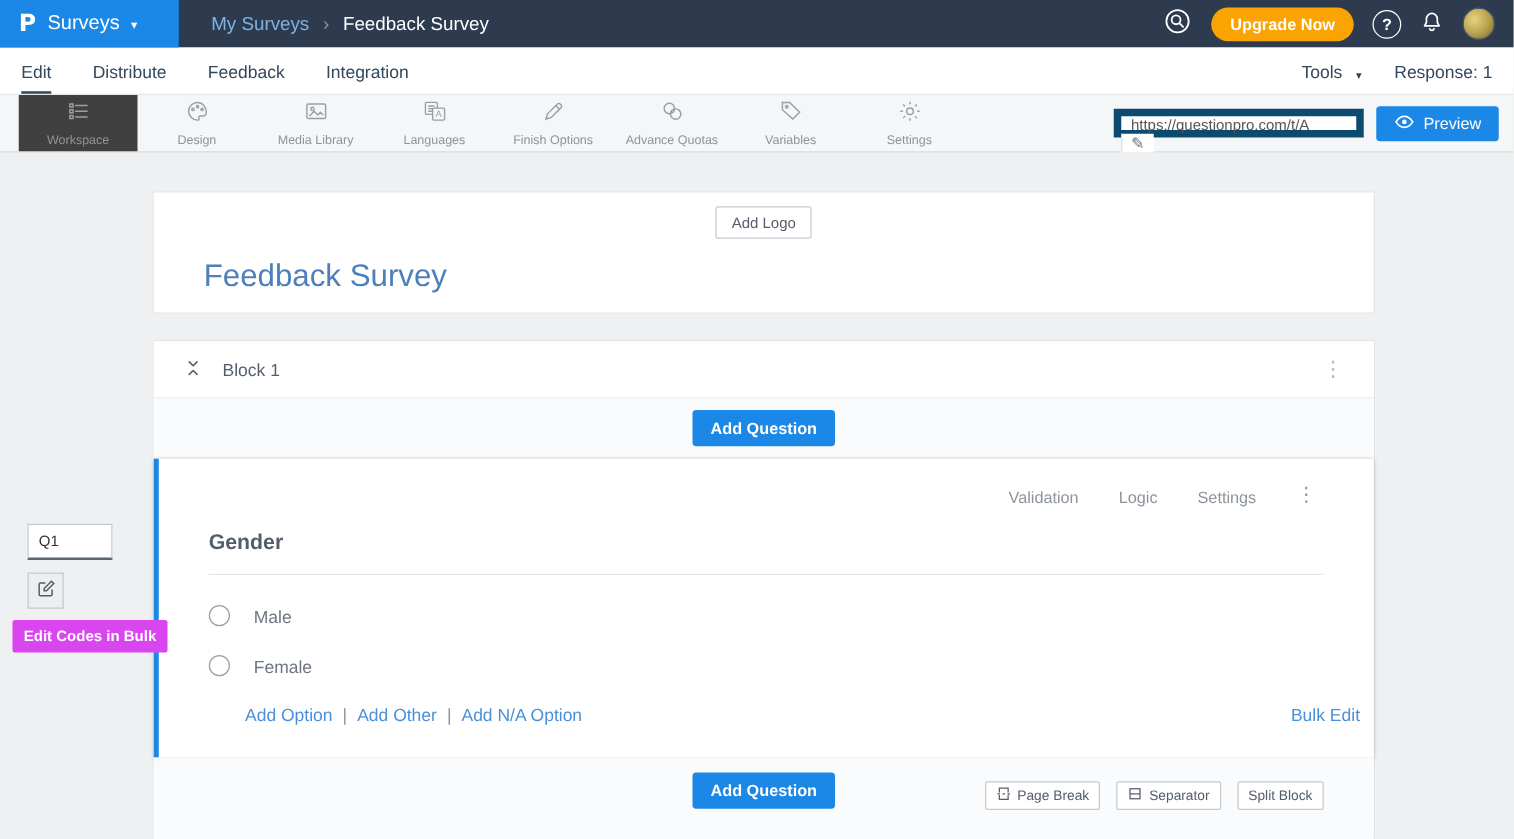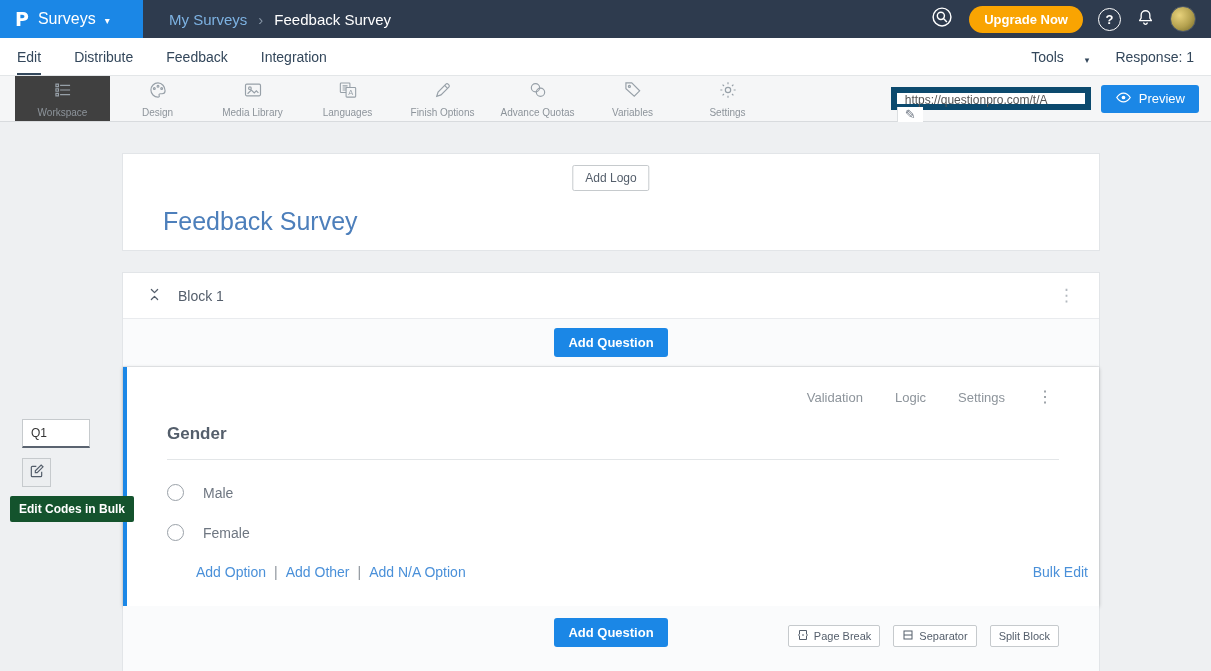--- a/index.html
+++ b/index.html
@@ -50,21 +50,21 @@
   .navbar {
     height: 38px; background: #fff; border-bottom: 1px solid #e3e6e8;
     display: flex; align-items: stretch; padding: 0 17px;
   }
   .tab {
     font-size: 14px; color: #33475b; display: flex; align-items: center;
     margin-right: 33px; cursor: pointer; border-bottom: 2px solid transparent; padding-top: 2px;
   }
   .tab.active { border-bottom-color: #33475b; }
   .nav-right { margin-left: auto; display: flex; align-items: center; gap: 26px; font-size: 14px; color: #33475b; }
-  .tools-menu { display: flex; align-items: flex-end; gap: 21px; cursor: pointer; }
+  .tools-menu { display: flex; align-items: flex-end; gap: 11px; cursor: pointer; }
   .tools-menu .caret { font-size: 9px; margin-top: 2px; }
   .response-count { cursor: pointer; }
 
   
   .toolbar {
     height: 46px; background: #f5f6f7; border-bottom: 1px solid #d8dbde;
     display: flex; align-items: stretch; padding-left: 15px;
   }
   .tool-item {
     width: 95px; display: flex; flex-direction: column; align-items: center;
@@ -147,21 +147,21 @@
   .q-code-input {
     width: 68px; height: 29px; border: 1px solid #c6cacd; border-bottom: 2px solid #5a6370;
     font-family: "Liberation Sans", sans-serif; font-size: 12px; color: #333;
     padding: 0 8px; background: #fff; display: block; outline: none;
   }
   .bulk-edit-btn {
     margin-top: 10px; width: 29px; height: 29px; background: #eceef0;
     border: 1px solid #c6cacd; display: flex; align-items: center; justify-content: center; cursor: pointer;
   }
   .code-tooltip {
-    margin-top: 9px; margin-left: -12px; background: #14532d; color: #fff;
+    margin-top: 9px; margin-left: -12px; background: #d946ef; color: #fff;
     font-size: 12px; font-weight: bold; padding: 6px 9px; border-radius: 2px;
     width: max-content; white-space: nowrap;
   }
 </style>
 </head>
 <body>
 
 <header class="topbar">
   <div class="brand">
     <span class="logo">P</span>

